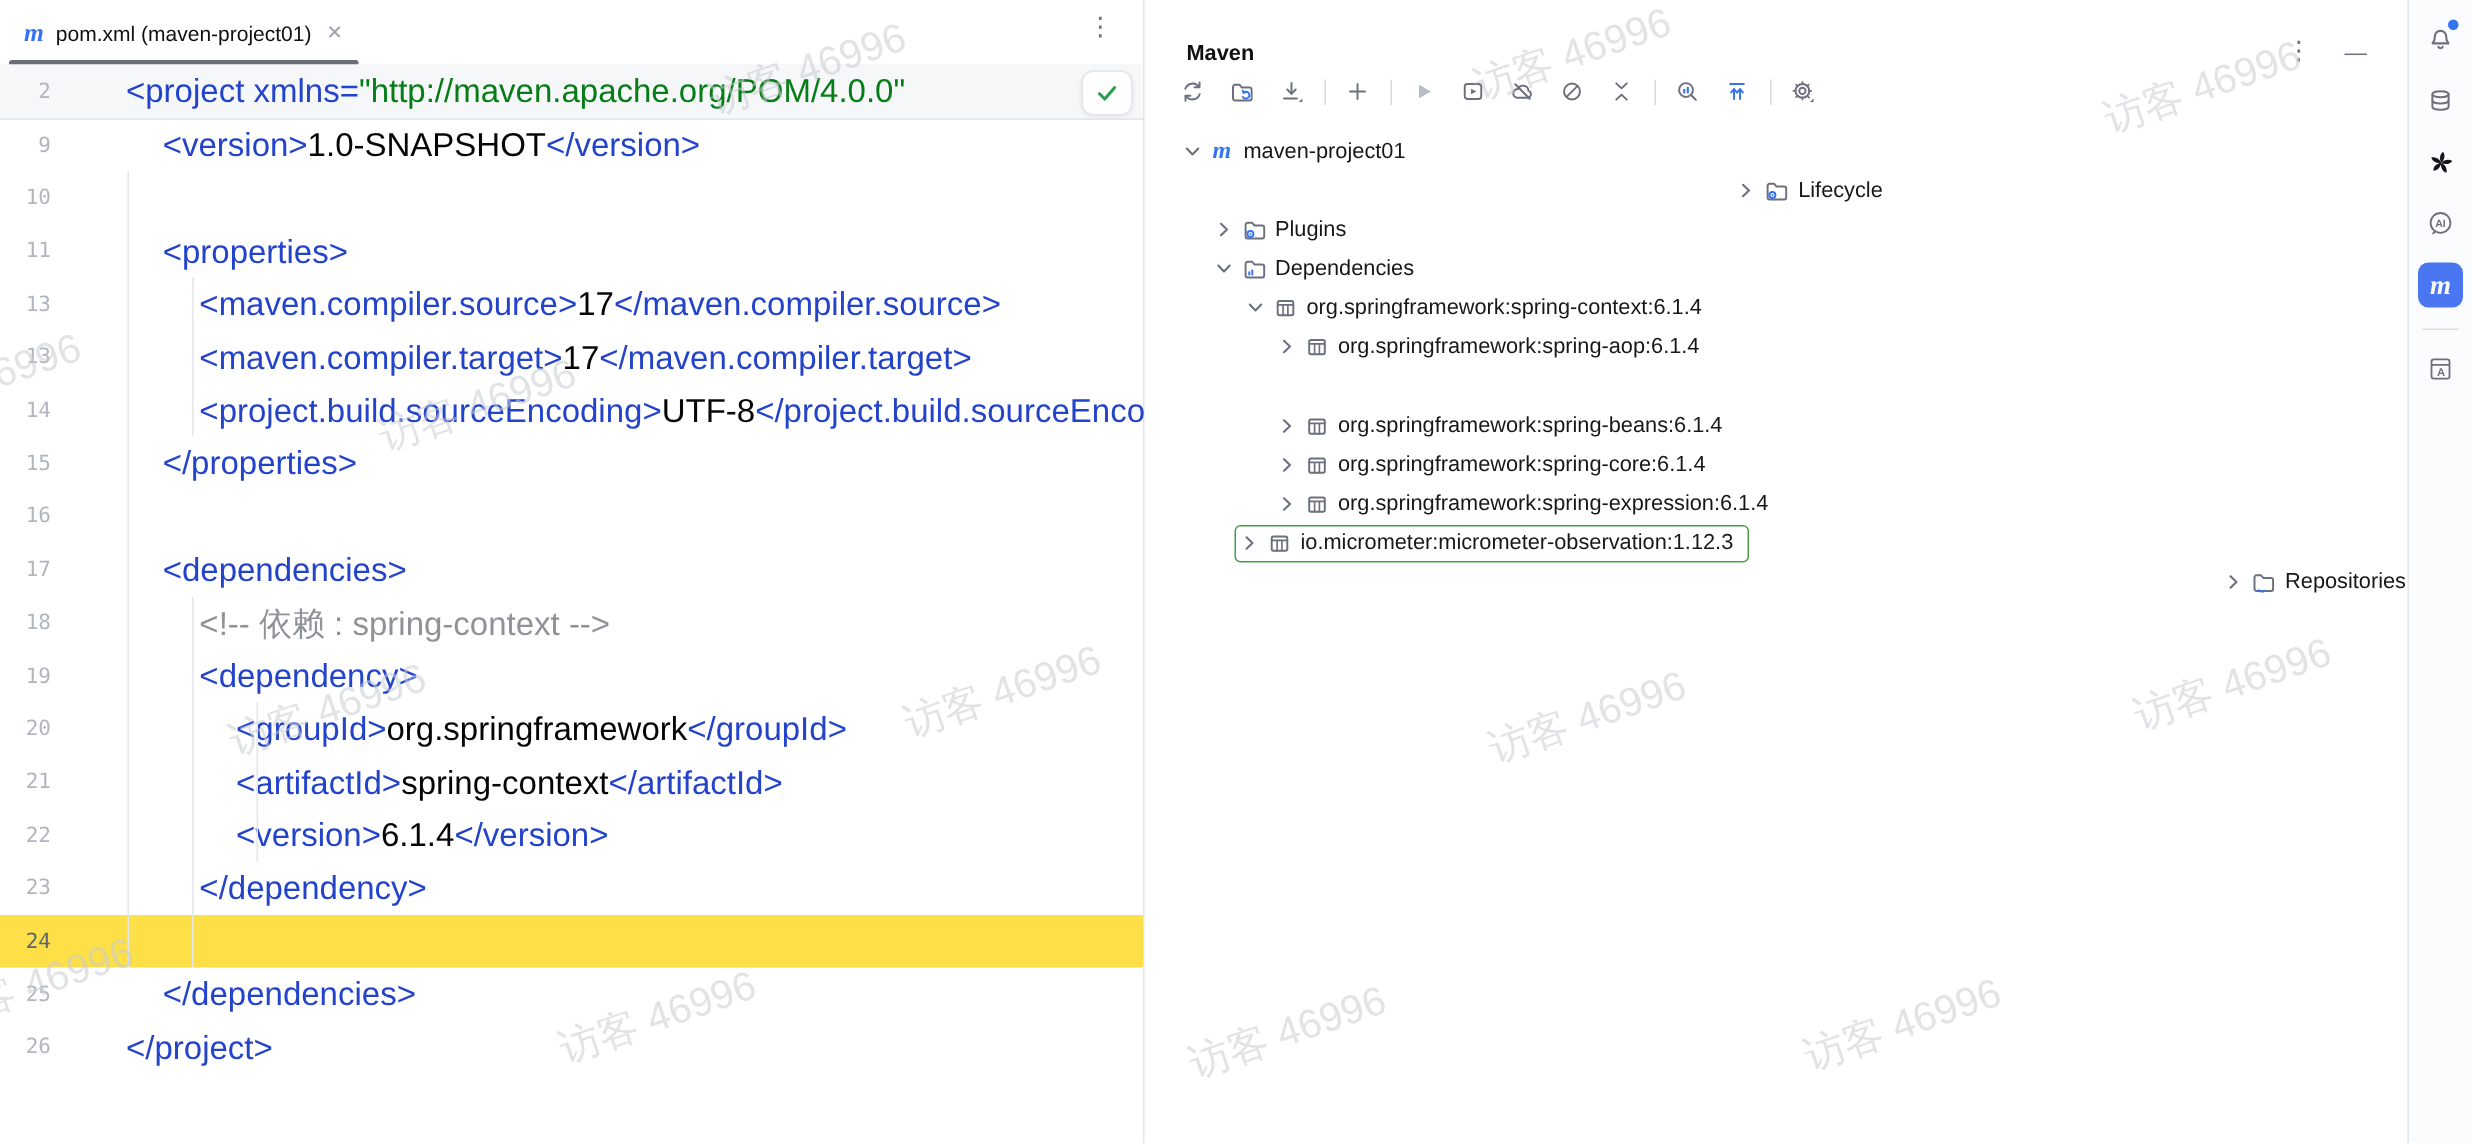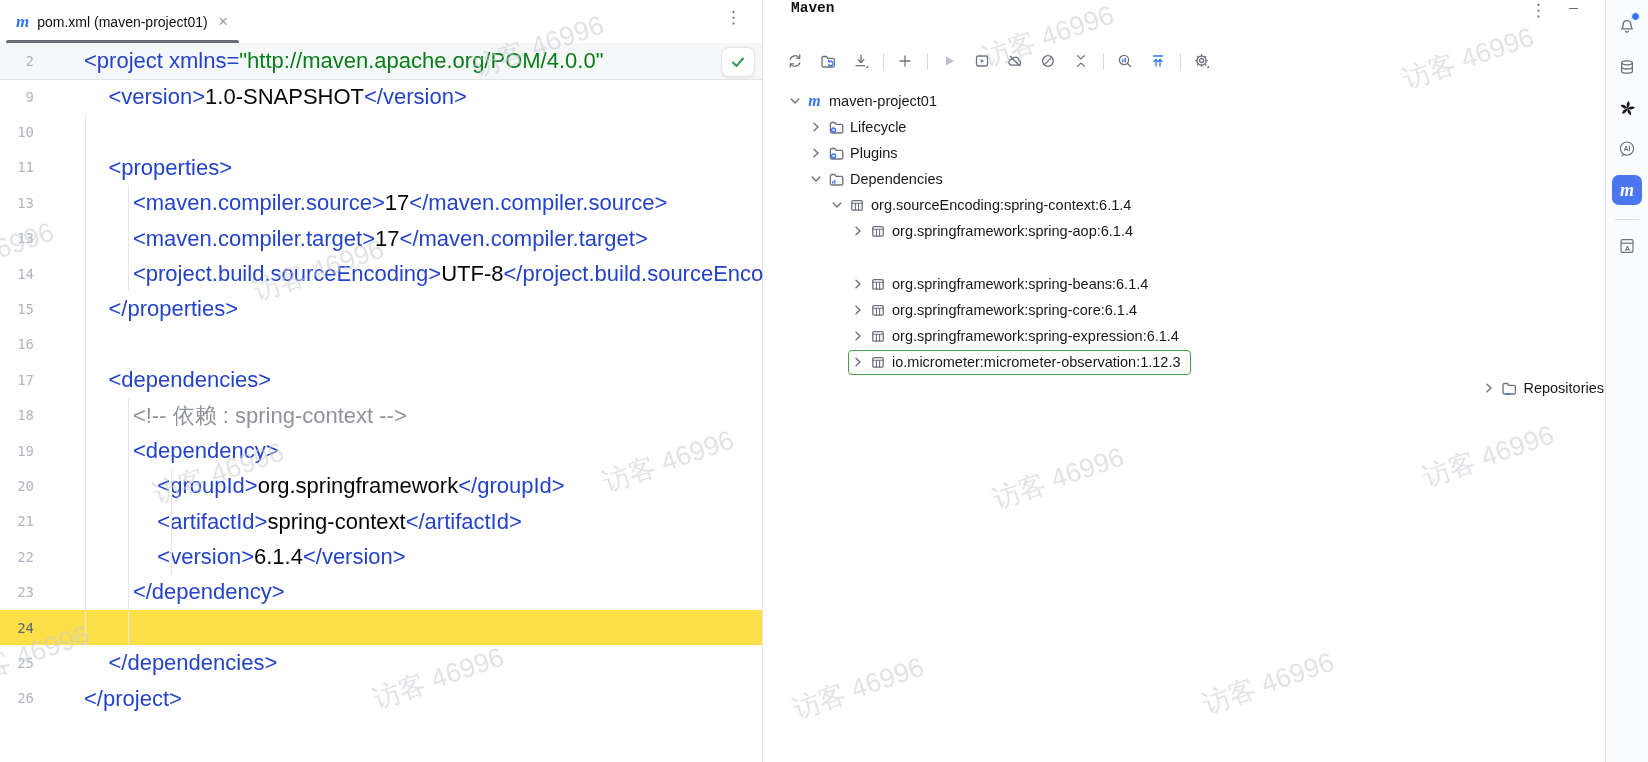--- a/index.html
+++ b/index.html
@@ -24,21 +24,21 @@
   .ctext{margin:0 0 0 50px;font-family:Liberation Sans, sans-serif;font-size:22px;line-height:35.4px;white-space:pre;}
   .sticky .lnum{flex-basis:28px;}
   .sticky .ctext{margin-left:50px;}
   .c-tag{color:#2443cb;}
   .c-text{color:#060606;}
   .c-str{color:#067d17;}
   .c-com{color:#8f9399;}
   .iguide{position:absolute;width:1px;background:#e4e6ea;z-index:1;}
   
   .panel{position:absolute;left:764px;top:0;width:840px;height:762px;background:#fff;}
-  .phead{height:44px;display:flex;align-items:flex-start;padding:0 26px 0 27px;font-family:Liberation Mono, monospace;}
+  .phead{height:44px;display:flex;align-items:flex-end;padding:0 26px 0 27px;}
   .ptitle{font-size:14.5px;font-weight:bold;color:#0f1011;}
   .phead .spacer{flex:1;}
   .ph-kebab{color:#6c707e;font-size:17px;margin-right:22px;cursor:pointer;}
   .ph-min{color:#6c707e;font-size:15px;cursor:pointer;}
   .ptoolbar{height:34px;display:flex;align-items:center;padding-left:18px;}
   .tbtn{width:25px;height:25px;margin-right:8px;display:flex;align-items:center;justify-content:center;border-radius:4px;cursor:pointer;}
   .tsep{width:1px;height:17px;background:#d8dade;margin:0 8px 0 2px;}
   .tree{margin-top:10px;}
   .trow{height:26px;display:flex;align-items:center;font-size:14.5px;color:#17181b;cursor:pointer;}
   .chev{width:17px;height:16px;display:flex;align-items:center;justify-content:center;flex:0 0 17px;}
@@ -294,21 +294,21 @@
               <svg width="16" height="16" viewBox="0 0 16 16" fill="none" stroke="#6c707e" stroke-width="1.3" stroke-linecap="round" stroke-linejoin="round">
                 <polyline points="4.2,6 8,10 11.8,6" stroke-width="1.4"></polyline>
               </svg>
             </span>
           </span>
           <span class="ticon">
             <span class="mglyph" style="font-size: 16px;">m</span>
           </span>
           <span class="tlabel">maven-project01</span>
         </div>
-        <div class="trow" style="padding-left: 43px;">
+        <div class="trow" style="padding-left: 43px; justify-content: center;">
           <span class="chev">
             <span class="ic">
               <svg width="16" height="16" viewBox="0 0 16 16" fill="none" stroke="#6c707e" stroke-width="1.3" stroke-linecap="round" stroke-linejoin="round">
                 <polyline points="6,4.2 10,8 6,11.8" stroke-width="1.4"></polyline>
               </svg>
             </span>
           </span>
           <span class="ticon">
             <span class="ic">
               <svg width="16" height="16" viewBox="0 0 16 16" fill="none" stroke="#6c707e" stroke-width="1.3" stroke-linecap="round" stroke-linejoin="round">
@@ -367,21 +367,21 @@
             </span>
           </span>
           <span class="ticon">
             <span class="ic">
               <svg width="16" height="16" viewBox="0 0 16 16" fill="none" stroke="#6c707e" stroke-width="1.3" stroke-linecap="round" stroke-linejoin="round">
                 <rect x="2.8" y="3.6" width="10.4" height="9.6" rx="1.2"></rect>
                 <path d="M2.8 6.2h10.4M6.4 6.2v7M9.6 6.2v7" stroke-width="1.1"></path>
               </svg>
             </span>
           </span>
-          <span class="tlabel">org.sourceEncoding:spring-context:6.1.4</span>
+          <span class="tlabel">org.springframework:spring-context:6.1.4</span>
         </div>
         <div class="trow" style="padding-left: 85px;">
           <span class="chev">
             <span class="ic">
               <svg width="16" height="16" viewBox="0 0 16 16" fill="none" stroke="#6c707e" stroke-width="1.3" stroke-linecap="round" stroke-linejoin="round">
                 <polyline points="6,4.2 10,8 6,11.8" stroke-width="1.4"></polyline>
               </svg>
             </span>
           </span>
           <span class="ticon">
@@ -441,21 +441,21 @@
           <span class="ticon">
             <span class="ic">
               <svg width="16" height="16" viewBox="0 0 16 16" fill="none" stroke="#6c707e" stroke-width="1.3" stroke-linecap="round" stroke-linejoin="round">
                 <rect x="2.8" y="3.6" width="10.4" height="9.6" rx="1.2"></rect>
                 <path d="M2.8 6.2h10.4M6.4 6.2v7M9.6 6.2v7" stroke-width="1.1"></path>
               </svg>
             </span>
           </span>
           <span class="tlabel">org.springframework:spring-expression:6.1.4</span>
         </div>
-        <div class="trow" style="padding-left: 85px;">
+        <div class="trow" style="padding-left: 60px;">
           <span class="selbox">
             <span class="chev">
               <span class="ic">
                 <svg width="16" height="16" viewBox="0 0 16 16" fill="none" stroke="#6c707e" stroke-width="1.3" stroke-linecap="round" stroke-linejoin="round">
                   <polyline points="6,4.2 10,8 6,11.8" stroke-width="1.4"></polyline>
                 </svg>
               </span>
             </span>
             <span class="ticon">
               <span class="ic">

